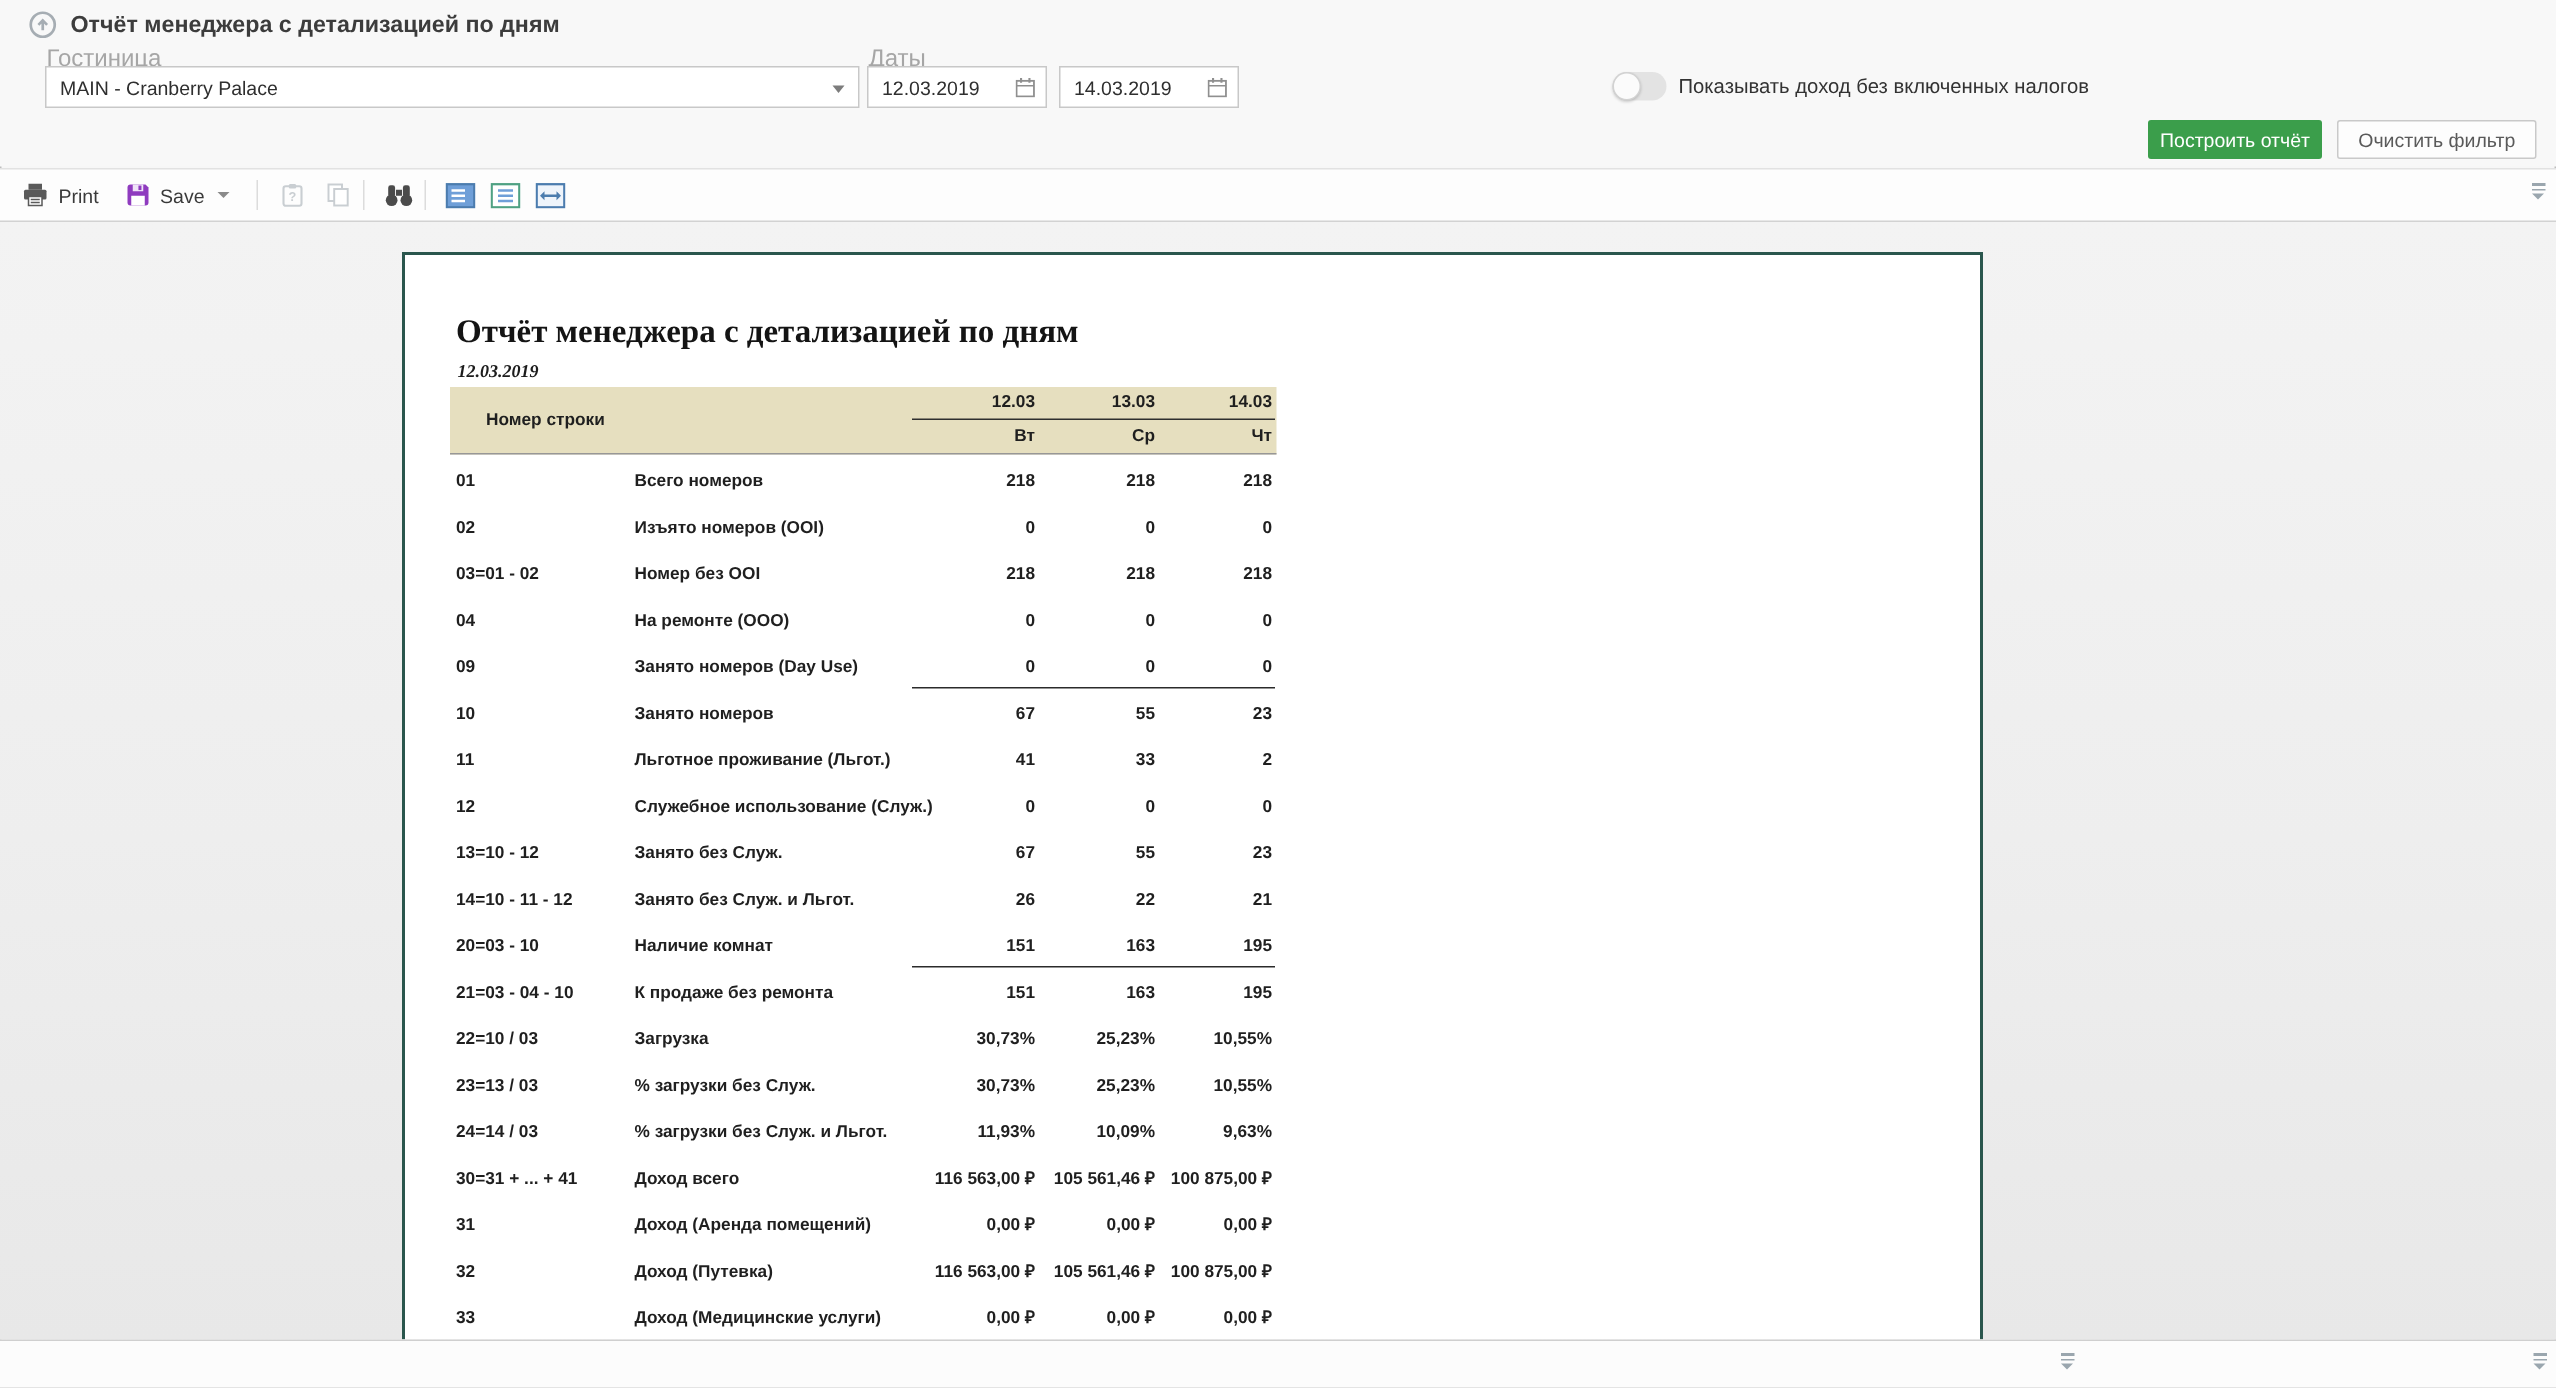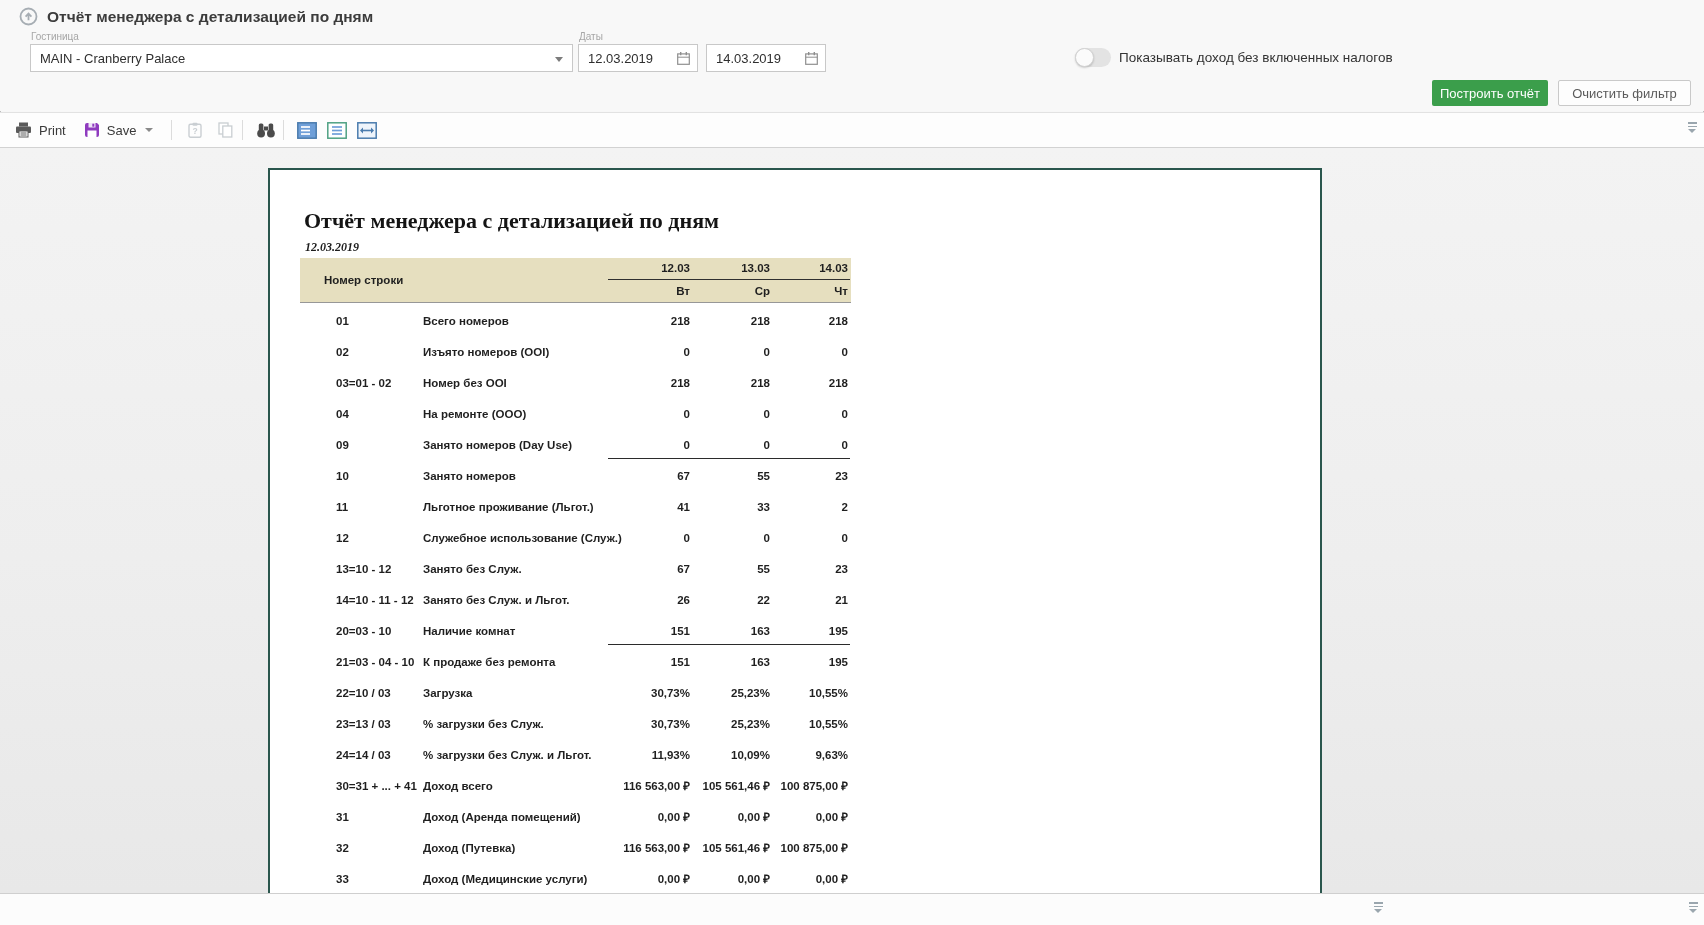--- a/index.html
+++ b/index.html
@@ -4,21 +4,21 @@
 <style>
   html,body{margin:0;padding:0;}
   body{font-family:"Liberation Sans",sans-serif;}
   .app{position:relative;width:1704px;height:925px;background:#f7f7f7;overflow:hidden;box-shadow:inset 0 0 0 1px #bdbdbd;}
 
   
   .filter-panel{position:absolute;left:0;top:0;width:100%;height:111px;background:#f8f8f8;}
   .panel-title-row{position:absolute;left:19px;top:7px;display:flex;align-items:center;gap:9px;}
   .panel-title{font-size:15.5px;font-weight:bold;color:#3c3c3c;}
   .collapse-btn{display:flex;cursor:pointer;}
-  .flabel{position:absolute;top:31px;font-size:10px;color:#a6a6a6;}
+  .flabel{position:absolute;top:31px;font-size:16px;color:#a6a6a6;}
   .lbl-hotel{left:31px;}
   .lbl-dates{left:579px;}
   .select{position:absolute;left:30px;top:44px;width:543px;height:28px;background:#fff;border:1px solid #c8c8c8;box-sizing:border-box;display:flex;align-items:center;padding:0 24px 0 9px;font-size:13px;color:#2f2f2f;cursor:pointer;}
   .caret{position:absolute;right:9px;top:12px;width:0;height:0;border-left:4.5px solid transparent;border-right:4.5px solid transparent;border-top:5px solid #7c7c7c;}
   .date-input{position:absolute;top:44px;width:120px;height:28px;background:#fff;border:1px solid #c8c8c8;box-sizing:border-box;display:flex;align-items:center;justify-content:space-between;padding:0 7px 0 9px;font-size:13px;color:#2f2f2f;}
   .date-from{left:578px;}
   .date-to{left:706px;}
   .toggle-row{position:absolute;left:1075px;top:48px;display:flex;align-items:center;gap:8px;}
   .toggle{position:relative;width:36px;height:19px;border-radius:10px;background:#e3e3e3;cursor:pointer;flex:0 0 auto;}
   .toggle .knob{position:absolute;left:0px;top:0px;width:19px;height:19px;border-radius:50%;background:#fbfbfb;border:1px solid #d2d2d2;box-sizing:border-box;box-shadow:0 1px 2px rgba(0,0,0,.18);}
@@ -51,21 +51,21 @@
   .t-head{position:absolute;left:0;top:0;width:551px;height:44px;background:#e6dfbf;border-bottom:1px solid #979797;box-sizing:content-box;}
   .h-num{position:absolute;left:0;top:0;width:128px;height:44px;line-height:44px;text-align:left;padding-left:24px;}
   .h-name{position:absolute;left:128px;top:0;width:180px;height:44px;line-height:44px;text-align:center;}
   .h-dates{position:absolute;left:0;top:0;width:551px;height:21px;}
   .h-days{position:absolute;left:0;top:22px;width:551px;height:22px;}
   .hv{position:absolute;top:0;width:110px;text-align:right;line-height:21px;}
   .h-days .hv{line-height:22px;}
   .h-line{position:absolute;left:308px;width:242px;top:21px;border-top:1px solid #2f2f2f;}
 
   .t-row{position:absolute;left:0;width:551px;height:31px;}
-  .c-num{position:absolute;left:4px;top:0;line-height:31px;white-space:nowrap;margin-left:32px;}
+  .c-num{position:absolute;left:4px;top:0;line-height:31px;white-space:nowrap;}
   .c-name{position:absolute;left:123px;top:0;line-height:31px;white-space:nowrap;}
   .c-val{position:absolute;top:0;width:115px;text-align:right;line-height:31px;white-space:nowrap;}
   .rule{position:absolute;left:308px;width:242px;bottom:2px;height:0;border-bottom:1.4px solid #2b2b2b;}
 
   
   .statusbar{position:absolute;left:0;bottom:0;width:100%;height:32px;background:#fcfcfc;border-top:1px solid #cfcfcf;box-sizing:border-box;}
   .nav-group{position:absolute;left:14px;top:0;height:31px;display:flex;align-items:center;gap:10px;}
   .nav-btn{display:flex;align-items:center;gap:1px;cursor:pointer;padding:2px;}
   .nav-btn.disabled{cursor:default;}
   .tl{width:0;height:0;border-top:5.5px solid transparent;border-bottom:5.5px solid transparent;border-right:8px solid currentColor;}

